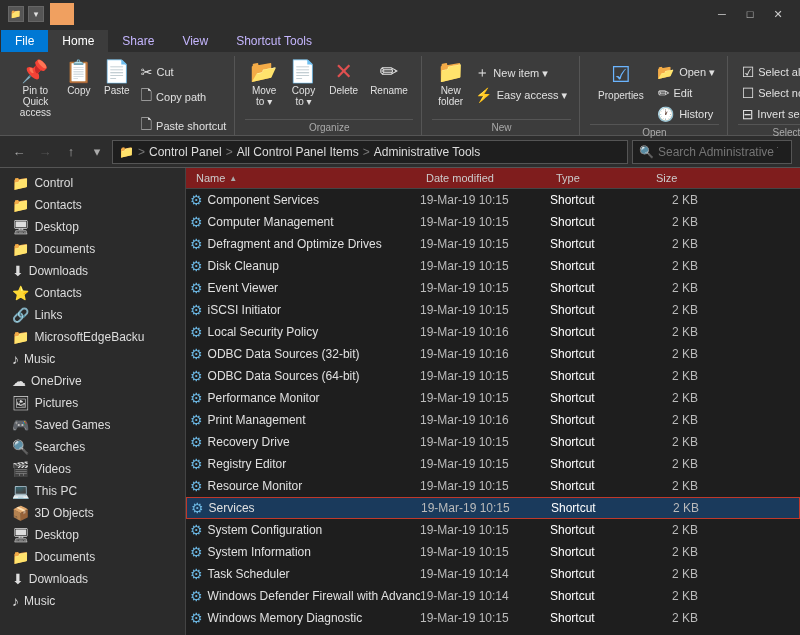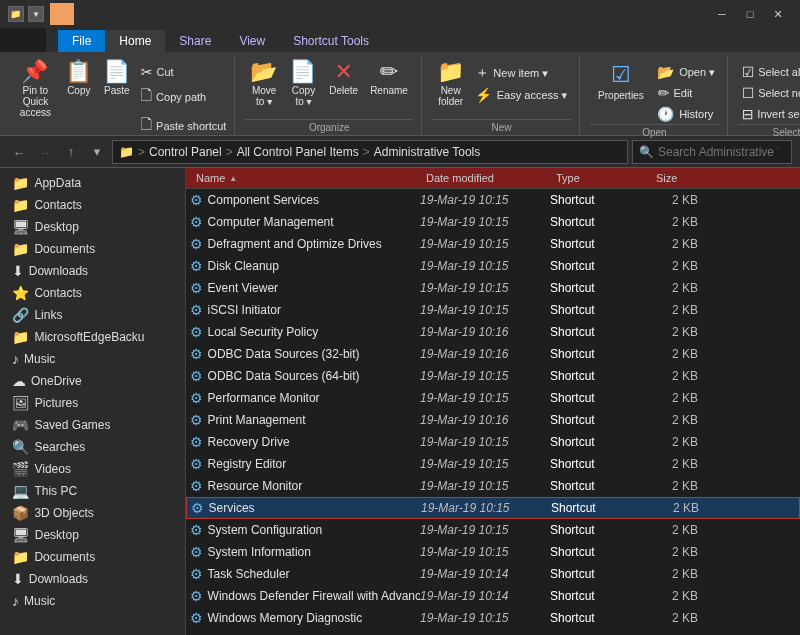--- a/index.html
+++ b/index.html
@@ -32,22 +32,21 @@
     }
     .window-controls { margin-left: auto; display: flex; gap: 0; }
     .win-btn { width: 28px; height: 28px; display: flex; align-items: center; justify-content: center; font-size: 11px; cursor: pointer; color: #ccc; }
 
     
     .ribbon-tabs {
       background: #2d2d2d;
       height: 24px;
       display: flex;
       align-items: flex-end;
-      padding-left: 12px;
-      margin-left: 46px;
+      padding-left: 1px;
     }
     .ribbon-tab {
       padding: 3px 14px;
       font-size: 12px;
       cursor: pointer;
       height: 22px;
       display: flex;
       align-items: center;
       color: #c4b5fd;
     }
@@ -257,21 +256,21 @@
     .file-row {
       display: flex;
       align-items: center;
       padding: 1px 4px;
       cursor: pointer;
       height: 22px;
     }
     .file-row.selected { background: #1a3a5c; border: 1px solid #c0392b; }
     .file-cell { overflow: hidden; text-overflow: ellipsis; white-space: nowrap; font-size: 12px; }
     .file-cell.name { flex: 0 0 230px; display: flex; align-items: center; gap: 5px; }
-    .file-cell.date { flex: 0 0 130px; color: #bbb; font-style: italic; }
+    .file-cell.date { flex: 0 0 130px; color: #bbb; }
     .file-cell.type { flex: 0 0 100px; color: #ffffff; }
     .file-cell.size { flex: 0 0 60px; text-align: right; padding-right: 12px; color: #bbb; }
     .file-icon { font-size: 14px; flex-shrink: 0; }
 
     
     .sort-arrow { font-size: 8px; color: #aaa; }
 
     
     .ico-folder { color: #e8c56d; }
     .ico-shortcut { color: #6bb5e0; }
@@ -442,21 +441,21 @@
     <span>🔍</span>
     <input type="text" placeholder="Search Administrative Tools" style="">
   </div>
 </div>
 
 <div class="main-area">
 
   <div class="sidebar" id="sidebar-list">
       <div class="sidebar-item">
         <span class="s-icon">📁</span>
-        <span class="sidebar-item-label">AppData</span>
+        <span class="sidebar-item-label">Control</span>
       </div>
       <div class="sidebar-item">
         <span class="s-icon">📁</span>
         <span class="sidebar-item-label">Contacts</span>
       </div>
       <div class="sidebar-item">
         <span class="s-icon">🖥</span>
         <span class="sidebar-item-label">Desktop</span>
       </div>
       <div class="sidebar-item">

